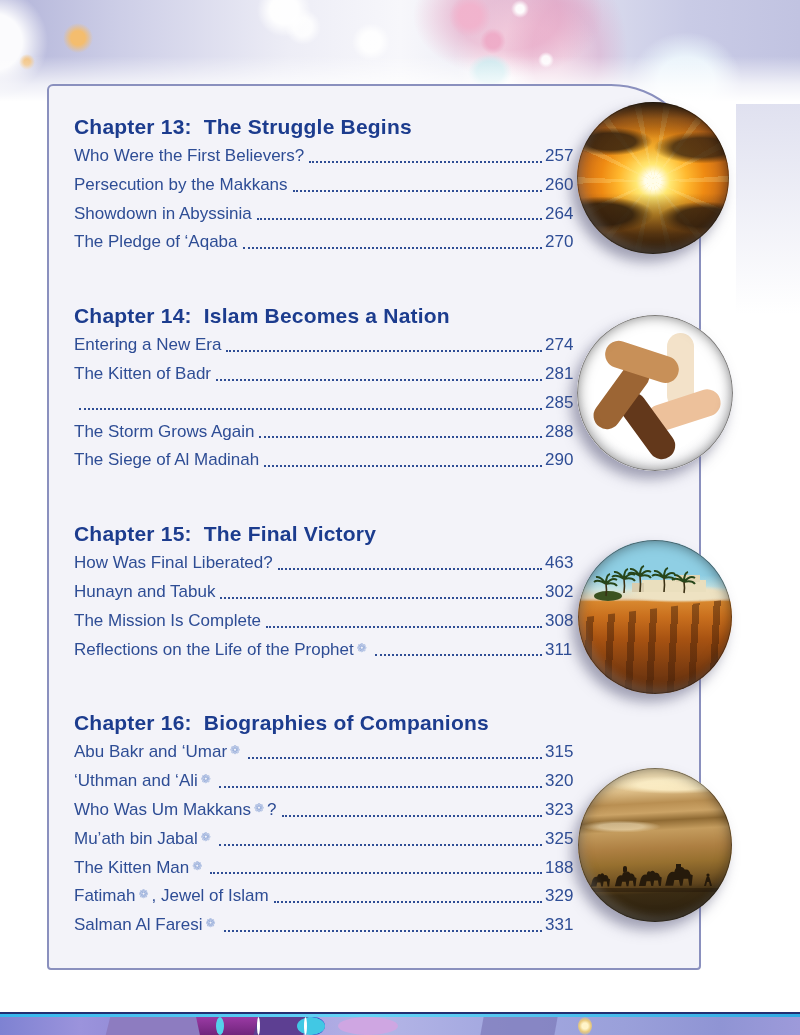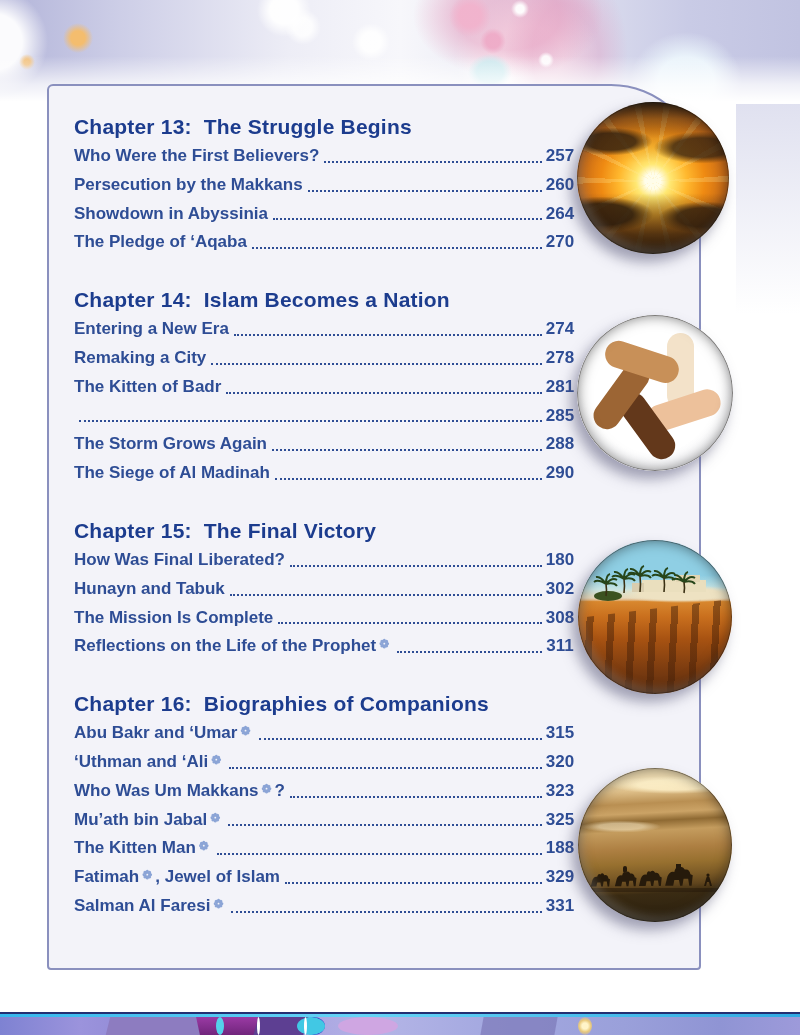--- a/index.html
+++ b/index.html
@@ -26,29 +26,29 @@
       radial-gradient(ellipse 72px 62px at 527px 57px, rgba(255,255,255,.9) 0 50%, rgba(255,255,255,0) 100%),
       radial-gradient(ellipse 56px 50px at 686px 82px, rgba(236,246,252,.95) 0 50%, rgba(236,246,252,0) 100%),
       linear-gradient(90deg,#b2b4d9 0%,#cdcee7 15%,#ededf6 36%,#f7f7fb 50%,#e3e4f1 68%,#c9cbe6 86%,#c1c3e1 100%);}
   .right-fade{position:absolute;right:0;top:104px;width:64px;height:210px;
     background:linear-gradient(180deg, rgba(198,200,227,.55), rgba(198,200,227,0));}
 
   
   .panel{position:absolute;left:47px;top:84px;width:654px;height:886px;box-sizing:border-box;
     background:#f3f3f9;border:2px solid #8a90be;border-radius:6px 90px 4px 4px;
     padding:26px 124px 16px 25px;}
-  .chapter + .chapter{margin-top:28px;}
+  .chapter + .chapter{margin-top:44px;}
   .chapter-title{margin:0;font-size:21px;line-height:30px;font-weight:bold;color:#1c3c8e;
     letter-spacing:.2px;white-space:pre-wrap;}
   .row{display:flex;align-items:flex-end;height:28.8px;font-size:17px;color:#2e4d95;}
-  .row .t{white-space:nowrap;line-height:28.8px;font-weight:bold;}
+  .row .t{white-space:nowrap;line-height:28.8px;}
   .hon{color:#8ba4d6;font-size:12px;margin:0 3px;position:relative;top:-3px;line-height:1;}
   .hon:empty{display:none;}
   .leader{flex:1;min-width:18px;border-bottom:2px dotted #2e4d95;margin:0 3px 8px 5px;}
-  .pg{line-height:28.8px;text-align:center;min-width:30px;font-weight:bold;}
+  .pg{line-height:28.8px;text-align:left;min-width:30px;}
 
   
   .photo{position:absolute;border-radius:50%;overflow:hidden;z-index:5;
     box-shadow:-6px 8px 13px rgba(78,78,112,.5);}
   .photo::after{content:"";position:absolute;inset:0;border-radius:50%;
     box-shadow:inset 0 0 14px rgba(0,0,0,.55), inset 0 0 0 1px rgba(20,15,10,.35),
                inset 4px -5px 9px rgba(255,255,255,.22);}
   .p1{left:577px;top:102px;width:152px;height:152px;
     background:
       radial-gradient(ellipse 42px 14px at 22% 26%, rgba(52,34,16,.85) 0 60%, rgba(52,34,16,0) 100%),
@@ -134,25 +134,20 @@
     </section>
     <section class="chapter">
       <h2 class="chapter-title">Chapter 14:  Islam Becomes a Nation</h2>
       <div class="rows">
           <div class="row">
             <span class="t"><span>Entering a New Era</span><span></span></span>
             <span class="leader"></span>
             <span class="pg">274</span>
           </div>
           <div class="row">
-            <span class="t"><span>Remaking a City</span><span></span></span>
-            <span class="leader"></span>
-            <span class="pg">278</span>
-          </div>
-          <div class="row">
             <span class="t"><span>The Kitten of Badr</span><span></span></span>
             <span class="leader"></span>
             <span class="pg">281</span>
           </div>
           <div class="row">
             <span class="leader"></span>
             <span class="pg">285</span>
           </div>
           <div class="row">
             <span class="t"><span>The Storm Grows Again</span><span></span></span>
@@ -165,21 +160,21 @@
             <span class="pg">290</span>
           </div>
         </div>
     </section>
     <section class="chapter">
       <h2 class="chapter-title">Chapter 15:  The Final Victory</h2>
       <div class="rows">
           <div class="row">
             <span class="t"><span>How Was Final Liberated?</span><span></span></span>
             <span class="leader"></span>
-            <span class="pg">180</span>
+            <span class="pg">463</span>
           </div>
           <div class="row">
             <span class="t"><span>Hunayn and Tabuk</span><span></span></span>
             <span class="leader"></span>
             <span class="pg">302</span>
           </div>
           <div class="row">
             <span class="t"><span>The Mission Is Complete</span><span></span></span>
             <span class="leader"></span>
             <span class="pg">308</span>

